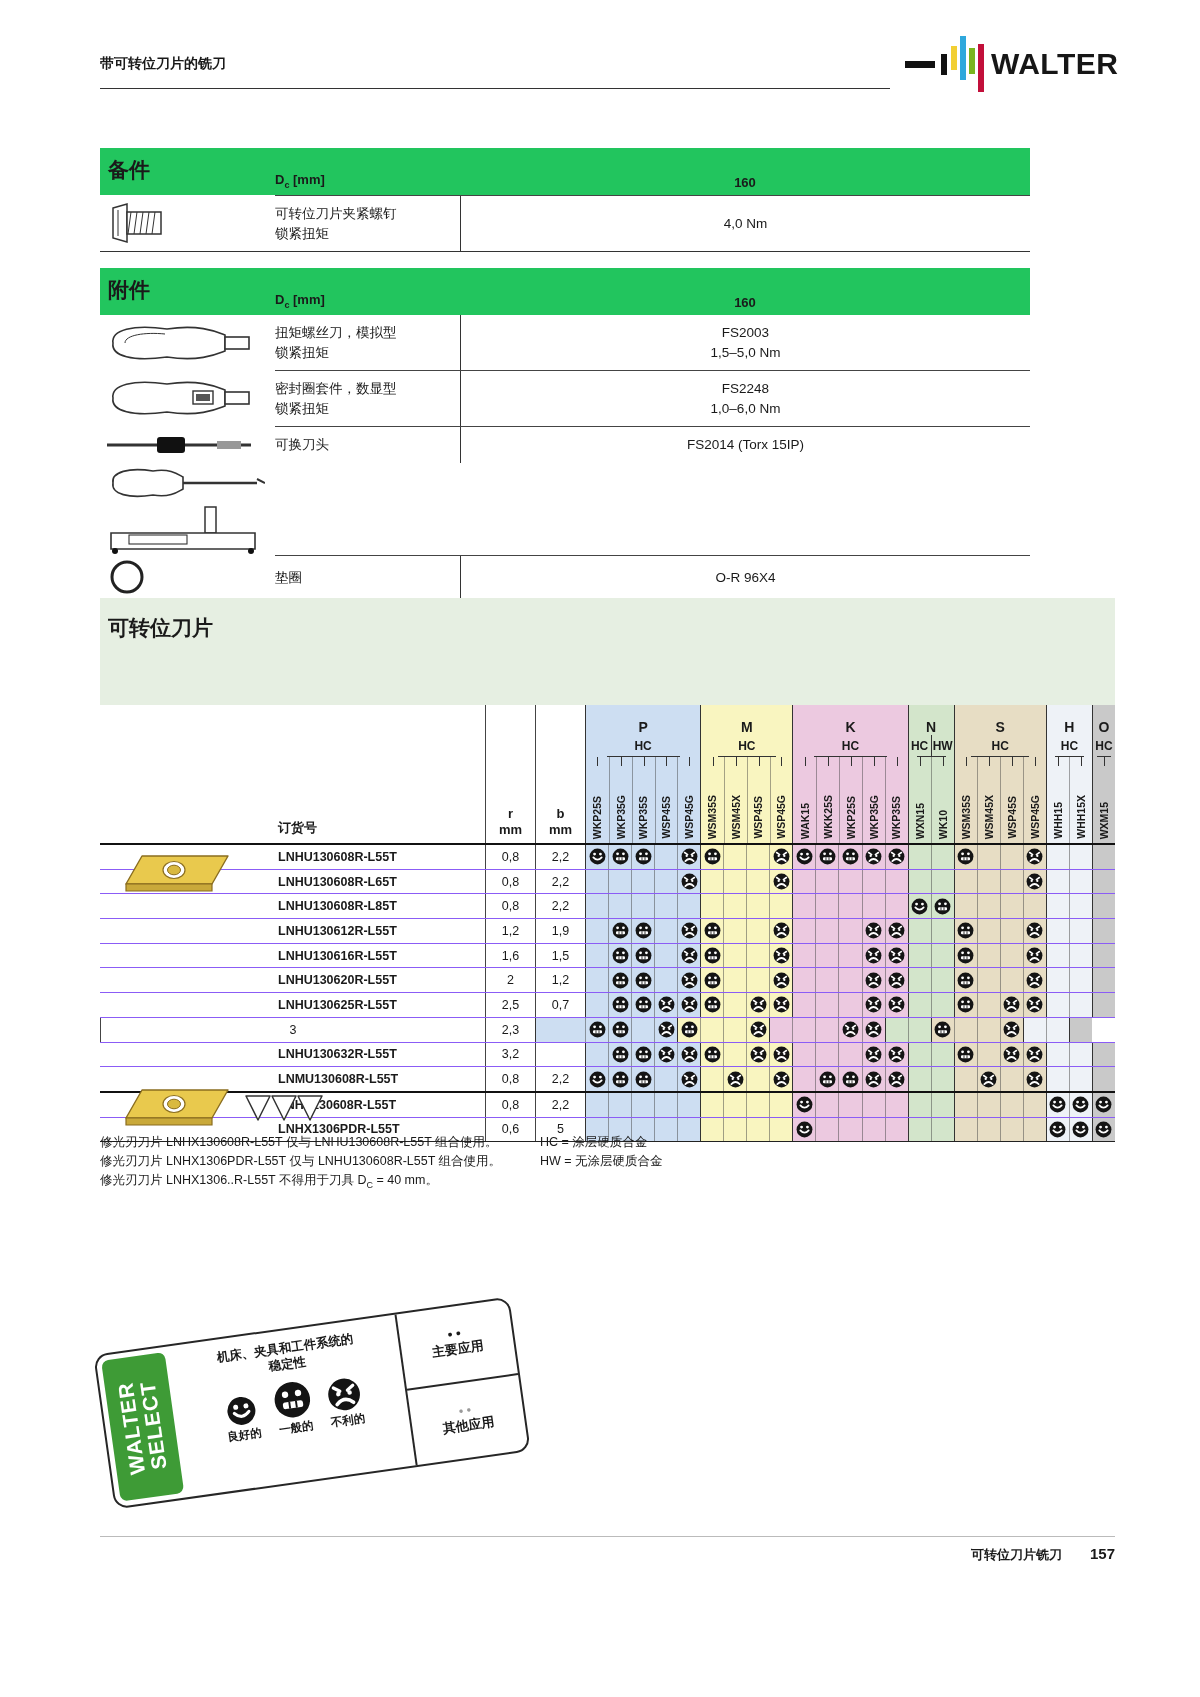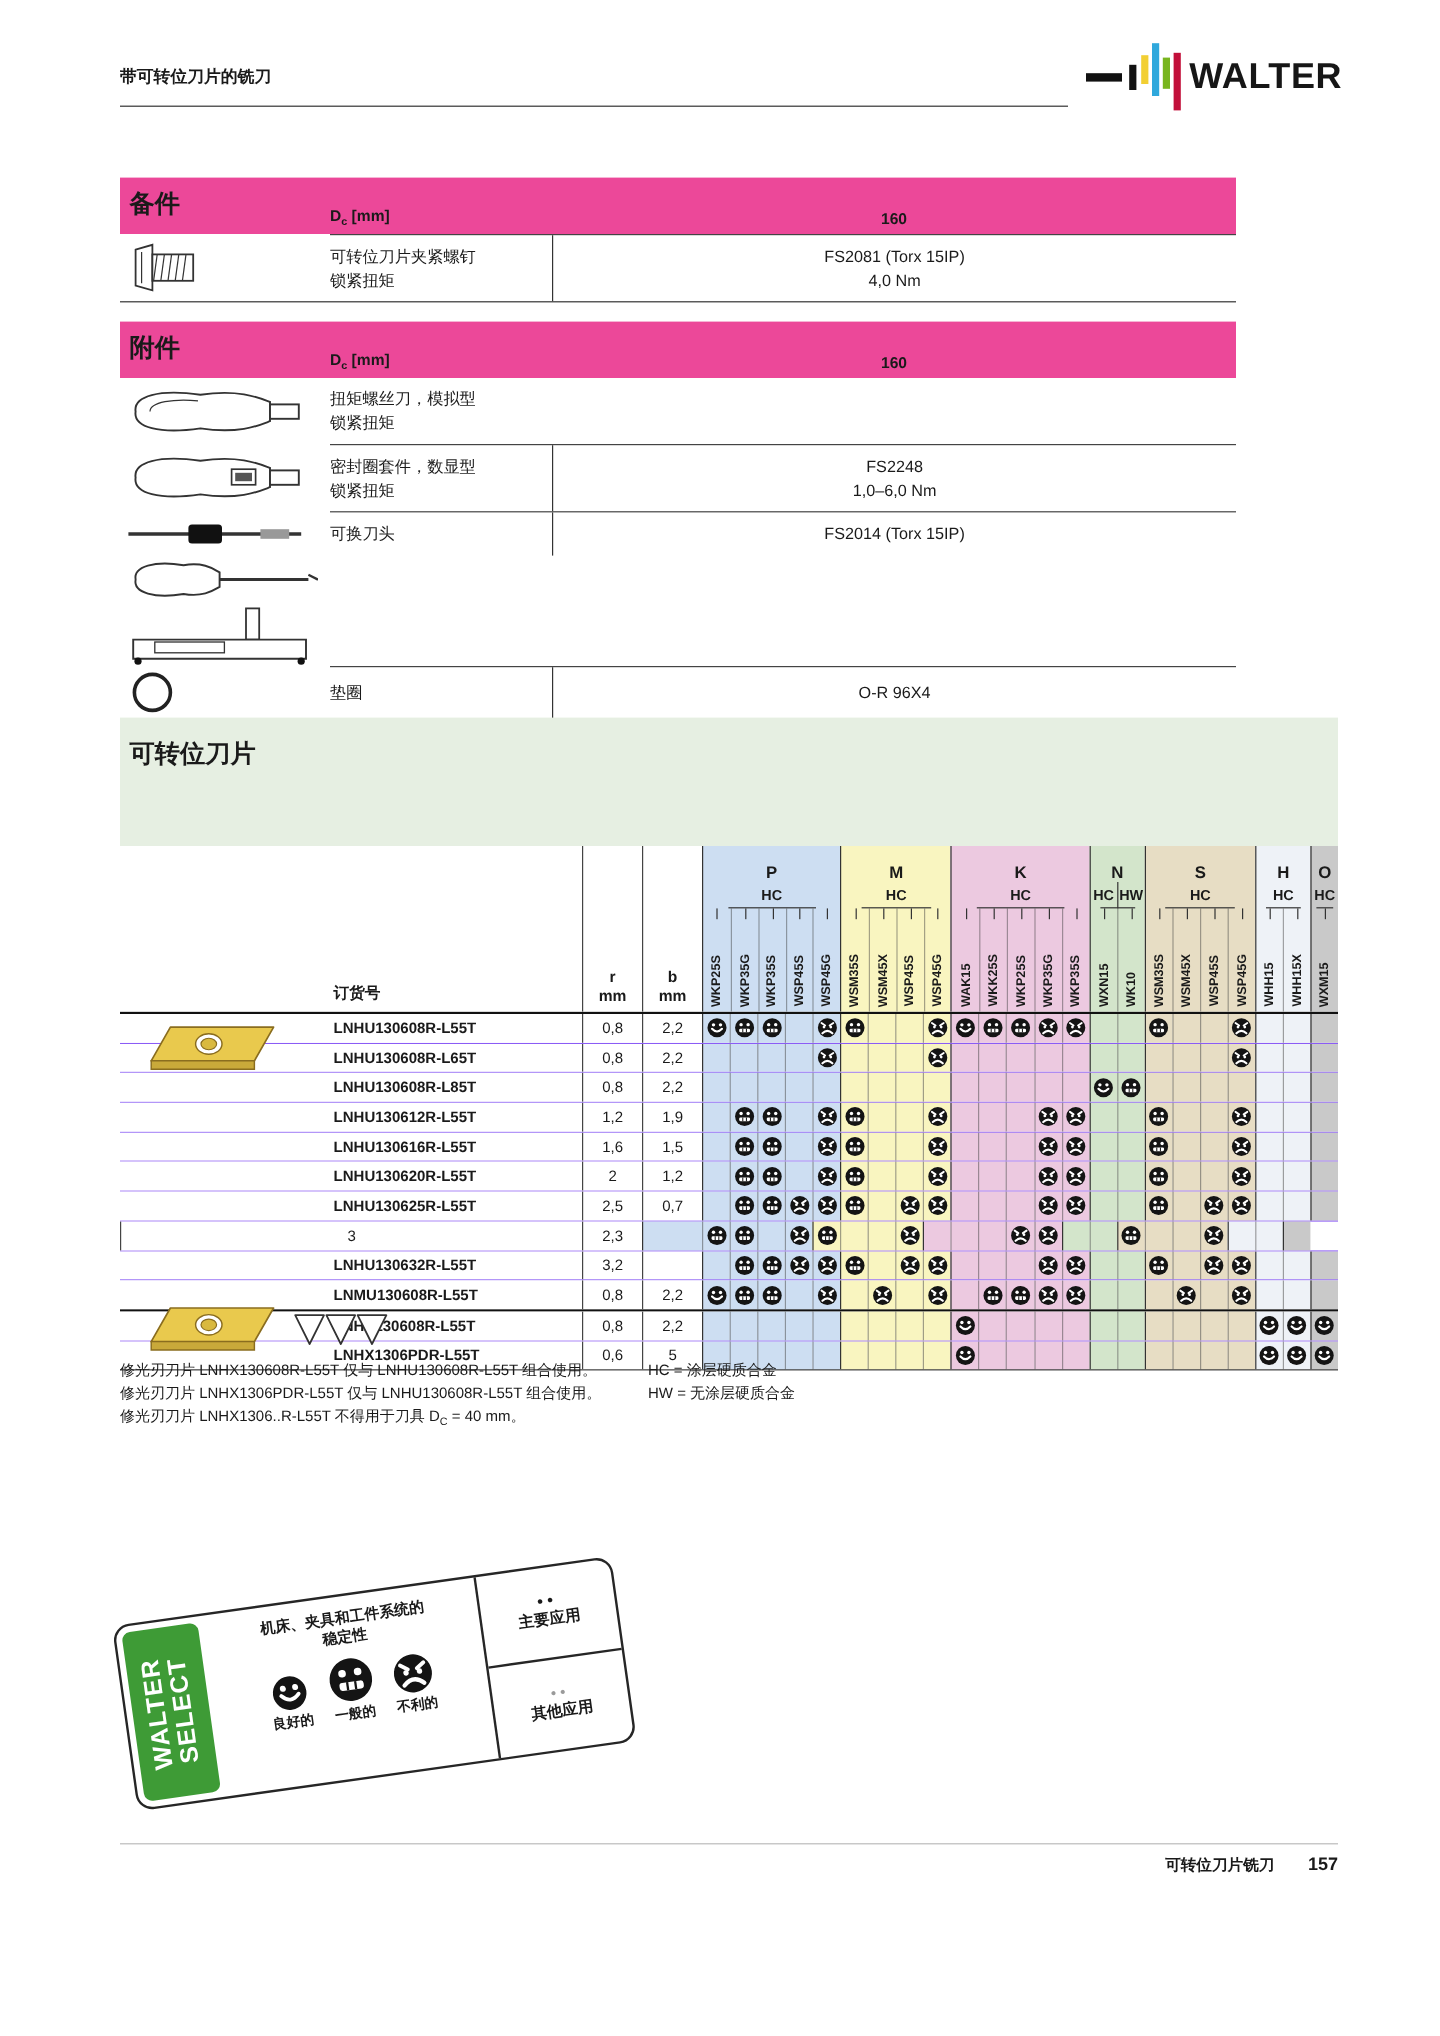--- a/index.html
+++ b/index.html
@@ -12,21 +12,21 @@
   .logo-dash{position:absolute;left:0;top:31px;width:30px;height:7px;background:#111;}
   .bar{position:absolute;width:6px;}
   .bar.b0{left:36px;top:24px;height:21px;background:#111;}
   .bar.b1{left:46px;top:16px;height:24px;background:#f2cf33;}
   .bar.b2{left:55px;top:6px;height:44px;background:#2fa8dc;}
   .bar.b3{left:64px;top:18px;height:26px;background:#79b51e;}
   .bar.b4{left:73px;top:14px;height:48px;background:#c20f3a;}
   .logo-word{position:absolute;left:86px;top:17px;font-size:30px;font-weight:bold;letter-spacing:.5px;color:#161616;}
   
   .sec{position:absolute;left:100px;width:930px;}
-  .band{position:relative;background:#ec4899;height:47px;}
+  .band{position:relative;background:#22c55e;height:47px;}
   .band .sec-title{position:absolute;left:8px;top:8px;font-size:21px;font-weight:bold;}
   .band .dc{position:absolute;left:175px;bottom:5px;font-size:13px;font-weight:bold;}
   .band .dc sub{font-size:9px;}
   .band .dc-val{position:absolute;left:360px;bottom:5px;width:570px;text-align:center;font-size:13px;font-weight:bold;}
   .trow{display:flex;align-items:stretch;}
   .trow .icon-cell{width:175px;display:flex;align-items:center;padding-left:5px;box-sizing:border-box;}
   .trow .row-right{flex:1;display:flex;border-top:1px solid #444;}
   .trow:first-of-type .row-right{border-top:none;}
   .trow .lab{width:185px;padding:8px 4px 8px 0;font-size:13.5px;line-height:1.45;box-sizing:border-box;display:flex;flex-direction:column;justify-content:center;}
   .trow .val{flex:1;border-left:1px solid #333;display:flex;flex-direction:column;justify-content:center;text-align:center;font-size:13.5px;line-height:1.45;padding:8px 0;}
@@ -122,21 +122,20 @@
             <line x1="50" y1="10" x2="47" y2="32" stroke="#333" stroke-width="1"></line>
             <line x1="13" y1="8" x2="13" y2="34" stroke="#333" stroke-width="1"></line>
           </svg>
         </div>
       <div class="row-right">
         <div class="lab">
           <span>可转位刀片夹紧螺钉</span>
             <span>锁紧扭矩</span>
         </div>
         <div class="val">
-          <span>FS2081 (Torx 15IP)</span>
             <span>4,0 Nm</span>
         </div>
       </div>
     </div>
   </div>
 
   <div class="sec" style="top:268px;">
     <div class="band">
       <span class="sec-title">附件</span>
       <span class="dc"><span>D</span><sub>c</sub><span> [mm]</span></span>
@@ -148,20 +147,24 @@
             <svg width="150" height="46" viewBox="0 0 150 46">
               <path d="M8 23 C6 10 28 4 62 9 C95 4 112 12 120 15 L120 31 C112 34 95 42 62 37 C28 42 6 36 8 23 Z" fill="#fff" stroke="#333" stroke-width="1.6"></path>
               <path d="M20 23 C20 15 40 12 60 14" fill="none" stroke="#333" stroke-width="1"></path>
               <rect x="120" y="17" width="24" height="12" fill="#fff" stroke="#333" stroke-width="1.6"></rect>
             </svg>
           </div>
           <div class="row-right">
             <div class="lab">
               <span>扭矩螺丝刀，模拟型</span>
               <span>锁紧扭矩</span>
+            </div>
+            <div class="val">
+              <span>FS2003</span>
+              <span>1,5–5,0 Nm</span>
             </div>
           </div>
         </div>
         <div class="trow">
           <div class="icon-cell">
             <svg width="150" height="46" viewBox="0 0 150 46">
               <path d="M8 23 C6 10 28 4 62 9 C95 4 112 12 120 15 L120 31 C112 34 95 42 62 37 C28 42 6 36 8 23 Z" fill="#fff" stroke="#333" stroke-width="1.6"></path>
               <rect x="88" y="16" width="20" height="13" fill="#fff" stroke="#333" stroke-width="1.4"></rect>
               <rect x="91" y="19" width="14" height="7" fill="#555"></rect>
               <rect x="120" y="17" width="24" height="12" fill="#fff" stroke="#333" stroke-width="1.6"></rect>

